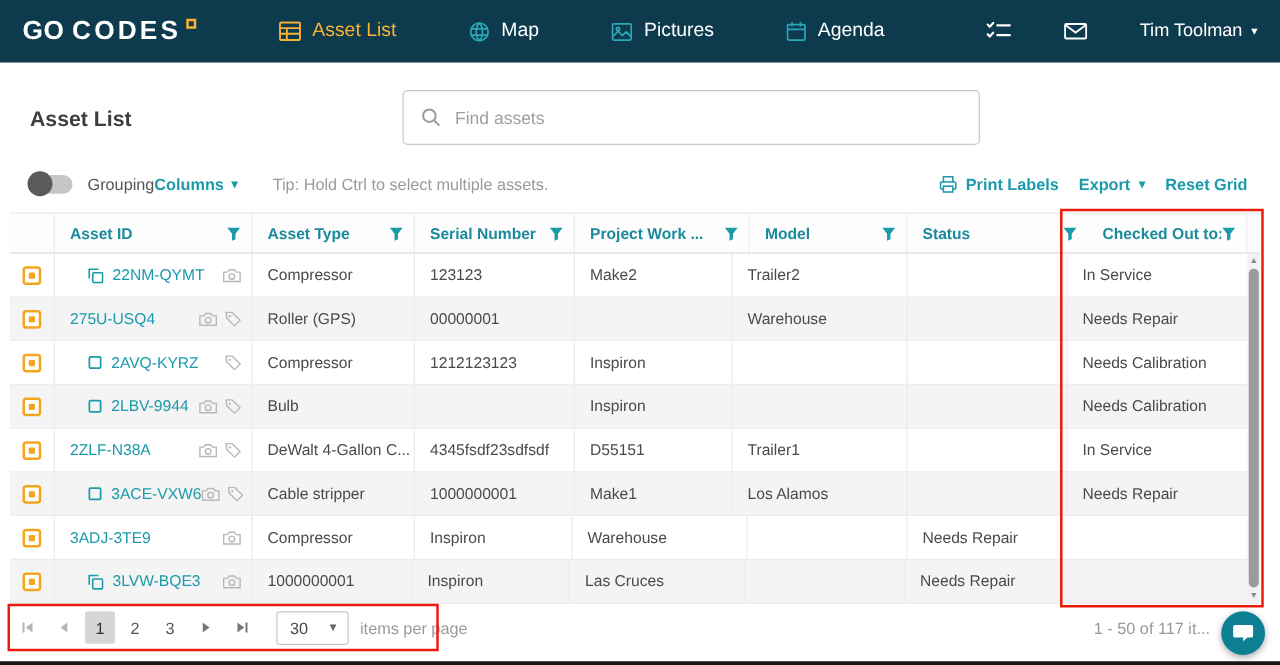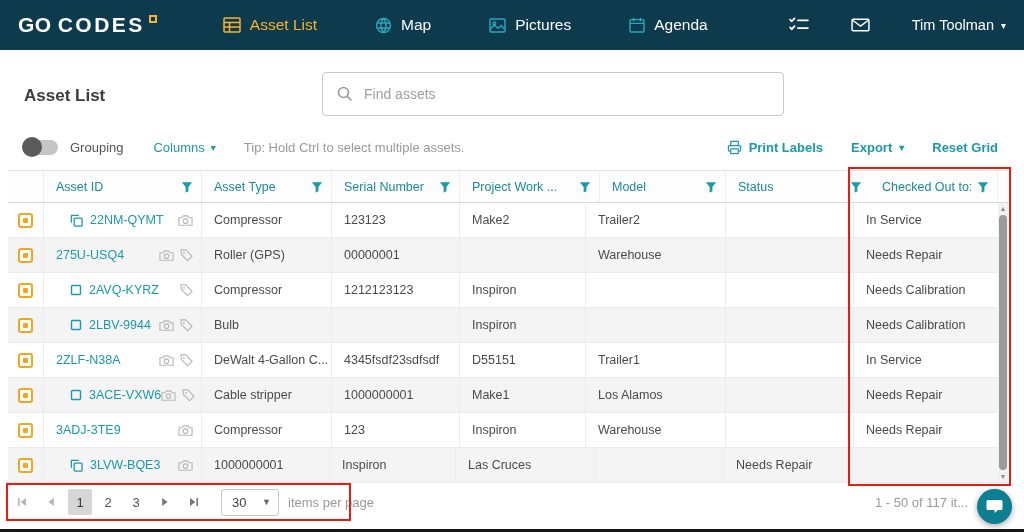--- a/index.html
+++ b/index.html
@@ -28,30 +28,30 @@
     border-radius:4px;display:flex;align-items:center;padding:0 14px;gap:11px;background:#fff}
   .search-box input{border:none;outline:none;font-size:14px;flex:1;color:#444;background:transparent}
   .search-box input::placeholder{color:#9e9e9e}
   .search-icon{display:flex;color:#9b9b9b}
 
   
   .toolbar{display:flex;align-items:center;padding:0 26px 0 24px;height:38px}
   .toggle{width:34px;height:15px;background:#c6c6c6;border-radius:8px;position:relative;cursor:pointer}
   .toggle-knob{position:absolute;left:-2px;top:-3px;width:20px;height:20px;border-radius:50%;background:#5a5a5a}
   .grouping-label{font-size:13px;color:#555;margin-left:12px}
-  .columns-btn{margin-left:30px;color:#1a9aaa;font-size:13px;font-weight:normal;display:flex;align-items:center;gap:6px;cursor:pointer}
+  .columns-btn{color:#1a9aaa;font-size:13px;font-weight:bold;display:flex;align-items:center;gap:6px;cursor:pointer}
   .tip{margin-left:28px;color:#9a9a9a;font-size:13px}
-  .toolbar-right{margin-left:auto;display:flex;align-items:center;gap:28px}
+  .toolbar-right{margin-left:auto;display:flex;align-items:center;gap:16px}
   .tb-link{color:#1a9aaa;font-size:13px;font-weight:bold;display:flex;align-items:center;gap:7px;cursor:pointer}
 
   
   .grid{position:absolute;left:8px;top:170px;width:1000px;height:312px;border-top:1px solid #e3e3e3}
   .thead{display:flex;height:32px;border-bottom:1px solid #d8d8d8;background:#fdfdfd}
   .th{display:flex;align-items:center;padding:0 8px 0 12px;font-size:12.5px;color:#1a8a9c;
-    font-weight:normal;border-right:1px solid #ededed;white-space:nowrap;overflow:hidden}
+    font-weight:bold;border-right:1px solid #ededed;white-space:nowrap;overflow:hidden}
   .th-label{flex:1;overflow:hidden}
   .funnel{color:#1a9aaa;display:flex;cursor:pointer;flex:none}
   .tbody{position:relative}
   .tr{display:flex;height:35px;border-bottom:1px solid #ececec;background:#fff;cursor:pointer}
   .tr.alt{background:#f4f4f4}
   .td{display:flex;align-items:center;padding:0 8px 0 12px;font-size:12.5px;color:#4a4a4a;
     border-right:1px solid #ececec;white-space:nowrap;overflow:hidden}
   .col-sel{width:36px;justify-content:center;padding:0}
   .col-id{width:158px}
   .col-type{width:130px}
@@ -462,21 +462,20 @@
           <span class="extra-icons">
             <span>
               <svg width="15" height="13" viewBox="0 0 16 13" fill="none" stroke="currentColor" stroke-width="1.2">
                 <path d="M1 3.5 h3.2 L5.8 1.5 h4.4 L11.8 3.5 H15 v8 H1 z"></path>
                 <circle cx="8" cy="7.2" r="2.4"></circle>
               </svg>
             </span>
           </span>
         </div>
         <div class="td col-type">Compressor</div>
-        <div class="td col-serial">123</div>
         <div class="td col-model">Inspiron</div>
         <div class="td col-project">Warehouse</div>
         <div class="td col-checked"></div>
         <div class="td col-status">Needs Repair</div>
       </div>
       <div class="tr alt">
         <div class="td col-sel">
           <span class="qr-icon"></span>
         </div>
         <div class="td col-id indent">

